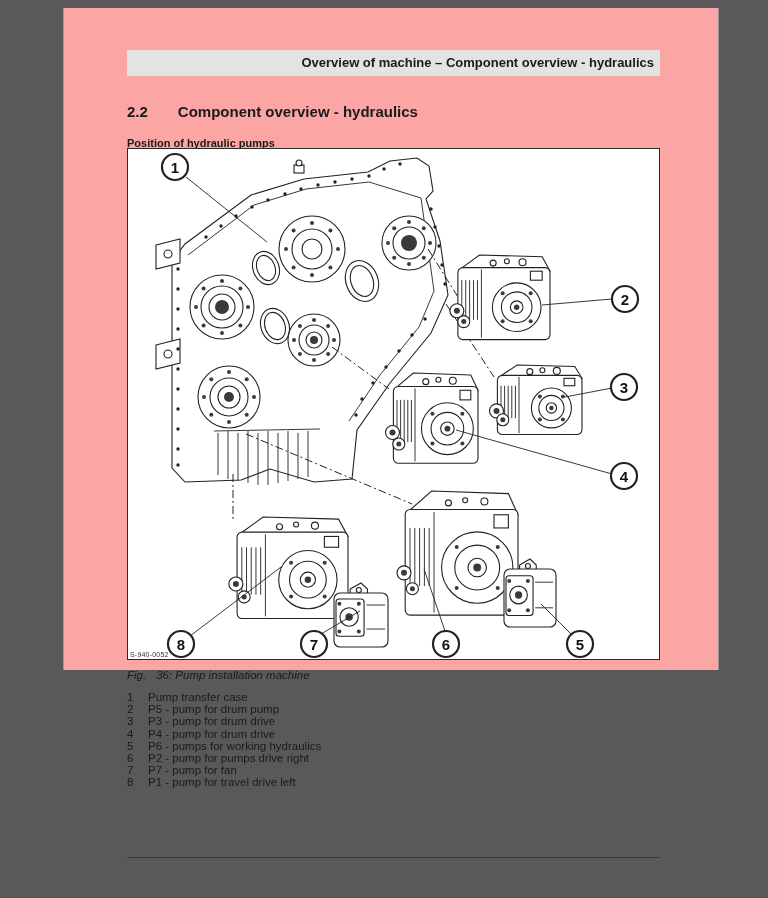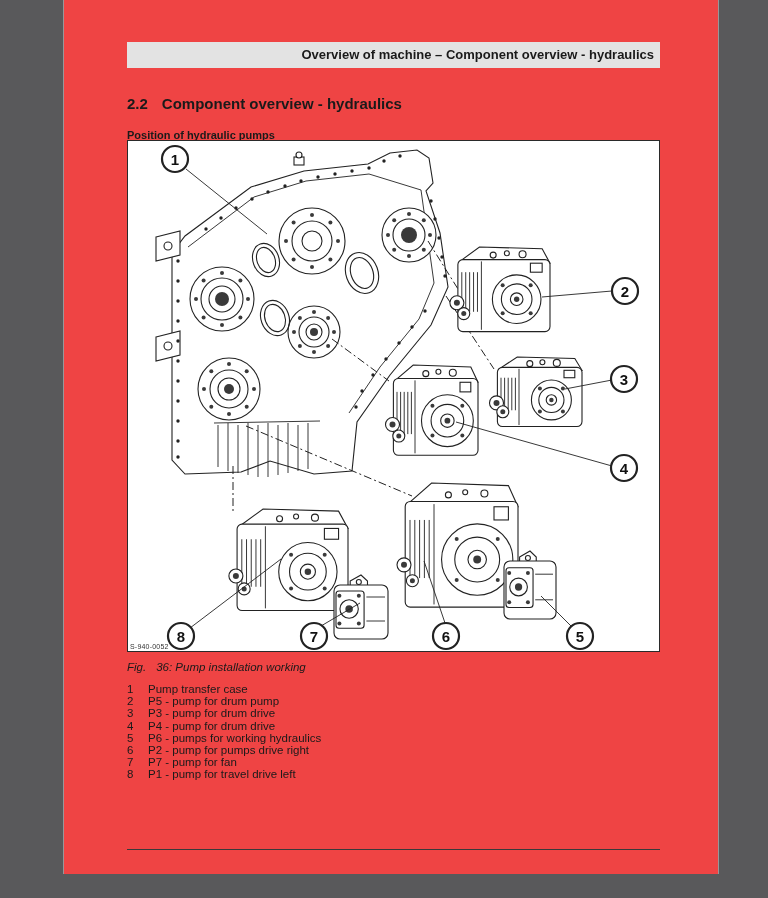--- a/index.html
+++ b/index.html
@@ -5,37 +5,37 @@
   html,body{margin:0;padding:0;}
   body{
     width:768px;height:898px;
     background:#59595b;
     font-family:"Liberation Sans", sans-serif;
     color:#1a1a1a;
     overflow:hidden;
     position:relative;
   }
   .page{
-    position:absolute;left:63px;top:0;width:656px;height:874px;
-    background:#ef4444;
+    position:absolute;left:63px;top:8px;width:656px;height:662px;
+    background:#fca5a5;
     border-left:1px solid #97979a;border-right:1px solid #97979a;
     box-sizing:border-box;
   }
   .runhead{
     position:absolute;left:63px;top:42px;width:533px;height:26px;
     background:#e3e3e3;
     font-size:13px;font-weight:bold;line-height:26px;
     text-align:right;padding-right:6px;box-sizing:border-box;
     white-space:nowrap;
   }
   .h2{
     position:absolute;left:63px;top:95px;
     font-size:15px;font-weight:bold;white-space:nowrap;
   }
-  .h2 .num{margin-right:14px;}
+  .h2 .num{margin-right:30px;}
   .sub{
     position:absolute;left:63px;top:121px;
     font-size:11px;font-weight:bold;white-space:nowrap;margin-top:8px;
   }
   .fig{
     position:absolute;left:63px;top:140px;width:533px;height:512px;
     border:1px solid #2a2a2a;box-sizing:border-box;background:#fff;
   }
   .figcode{
     position:absolute;left:2px;bottom:1px;
@@ -434,21 +434,21 @@
           <g>
             <circle cx="53" cy="495" r="13" class="co"></circle>
             <text x="53" y="500.5" class="cot">8</text>
           </g>
         </g>
     </svg>
     <div class="figcode">S-940-0052</div>
   </div>
 
   <div class="caption">
-    <span class="capl">Fig.</span><span class="capt">36: Pump installation working</span>
+    <span class="capl">Fig.</span><span class="capt">36: Pump installation machine</span>
   </div>
 
   <div class="legend" id="legend">
       <div class="lrow">
         <span class="lnum">1</span>
         <span>Pump transfer case</span>
       </div>
       <div class="lrow">
         <span class="lnum">2</span>
         <span>P5 - pump for drum pump</span>

